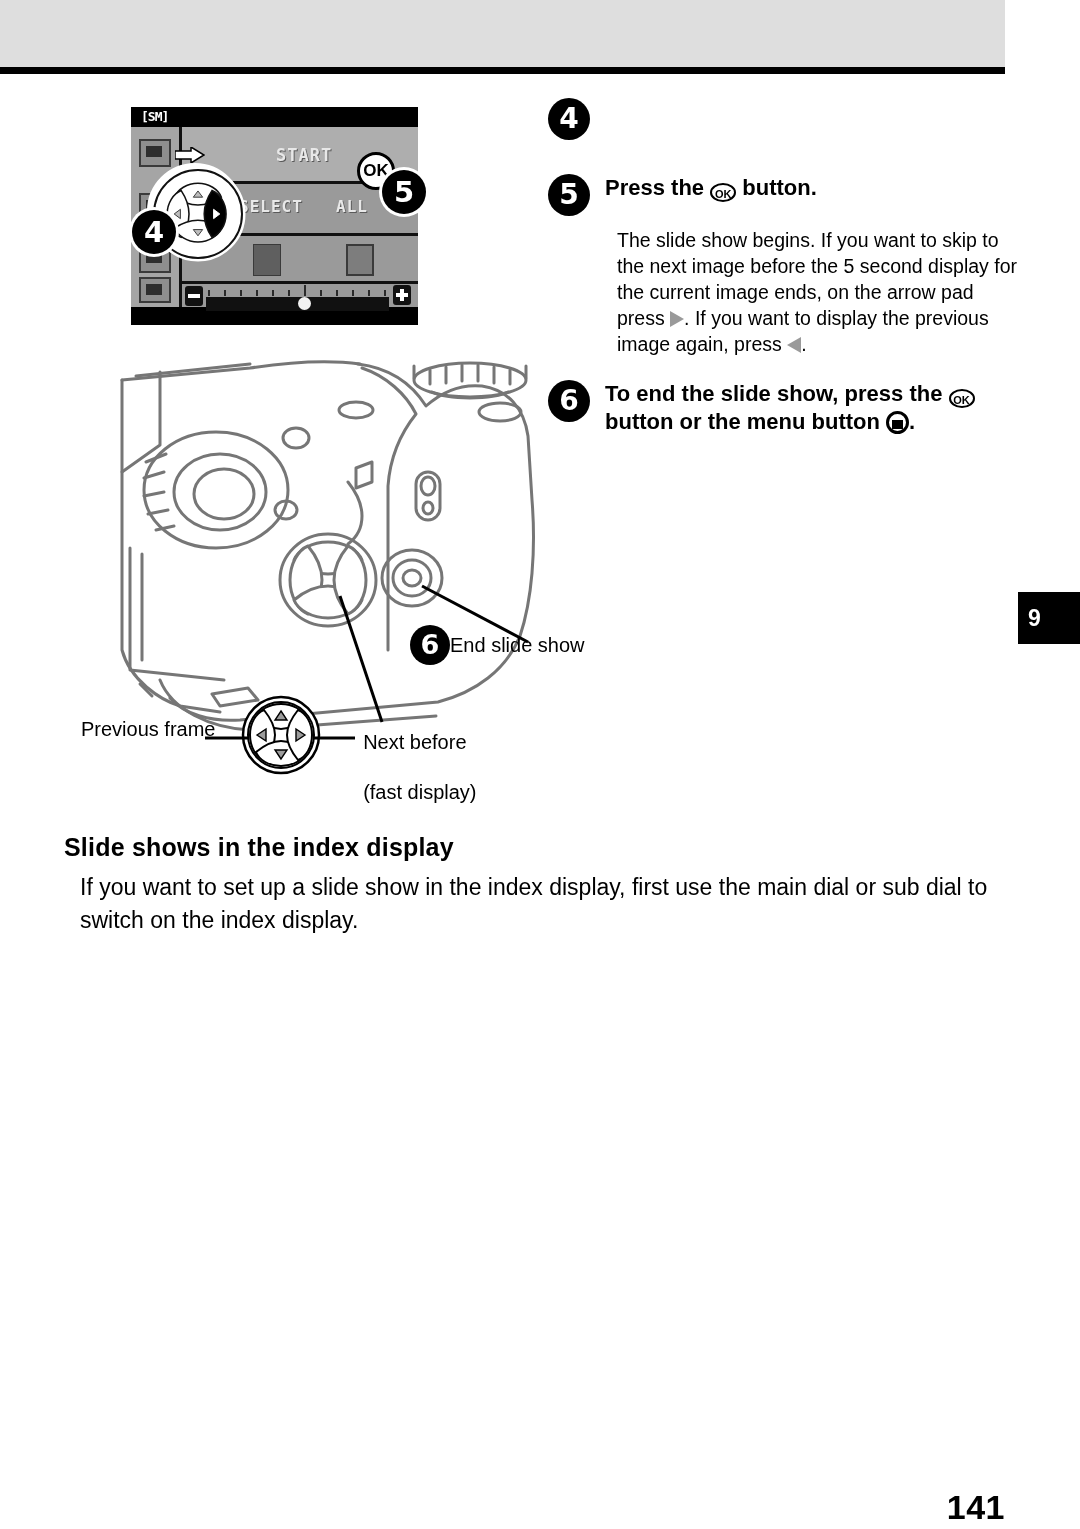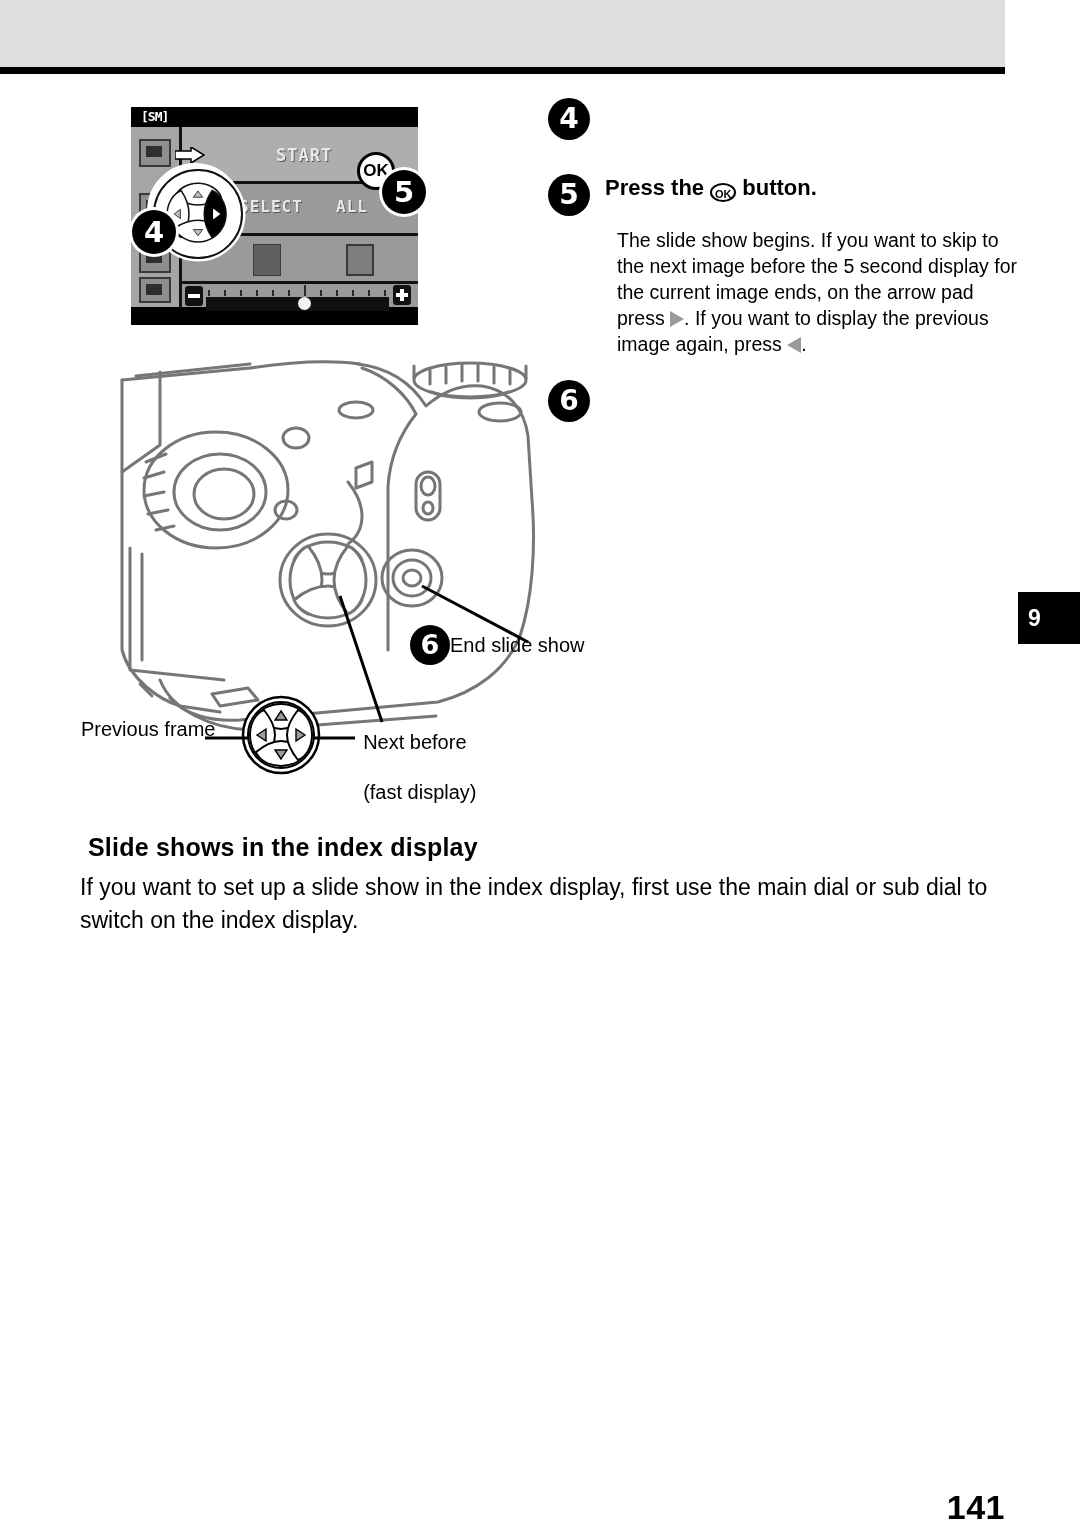--- a/index.html
+++ b/index.html
@@ -286,21 +286,21 @@
   .callout-label {
     position: absolute;
     font-size: 20px;
     line-height: 1.25;
     white-space: pre;
   }
 
   
   #section-heading {
     position: absolute;
-    left: 88px; top: 812px;
+    left: 64px; top: 812px;
     font-size: 25px;
     font-weight: bold;
     letter-spacing: 0.2px;
   }
   #section-body {
     position: absolute;
     left: 80px; top: 848px;
     width: 925px;
     font-size: 23px;
     line-height: 1.42;
@@ -423,20 +423,23 @@
       <span>Press the </span><span class="ico-ok">OK</span><span> button.</span>
     </div>
   </div>
 
   <div class="sub-para" style="margin-top:14px; width:400px;">
     <span>The slide show begins. If you want to skip to the next image before the 5 second display for the current image ends, on the arrow pad press </span><span class="ico-tri-r" style="vertical-align:-2px; border-top-width:8px; border-bottom-width:8px; border-left-width:14px;"></span><span>. If you want to display the previous image again, press </span><span class="ico-tri-l" style="vertical-align:-2px; border-top-width:8px; border-bottom-width:8px; border-right-width:14px;"></span><span>.</span>
   </div>
 
   <div class="step" style="margin-top:22px;">
     <div class="step-bullet">6</div>
+    <div class="step-body">
+      <span>To end the slide show, press the </span><span class="ico-ok">OK</span><span> button or the menu button </span><span class="ico-menu"></span><span>.</span>
+    </div>
   </div>
 </div>
 
 <div id="camera-figure">
   <svg width="540" height="440" viewBox="0 0 540 440">
     <g fill="none" stroke="#767676" stroke-width="3" stroke-linejoin="round" stroke-linecap="round">
 
       <path d="M22 30 L22 300 C30 330 60 350 80 356 L120 362"></path>
       <path d="M22 30 L150 18 C190 12 230 10 260 14"></path>
       <path d="M60 22 L60 95 L22 122"></path>

